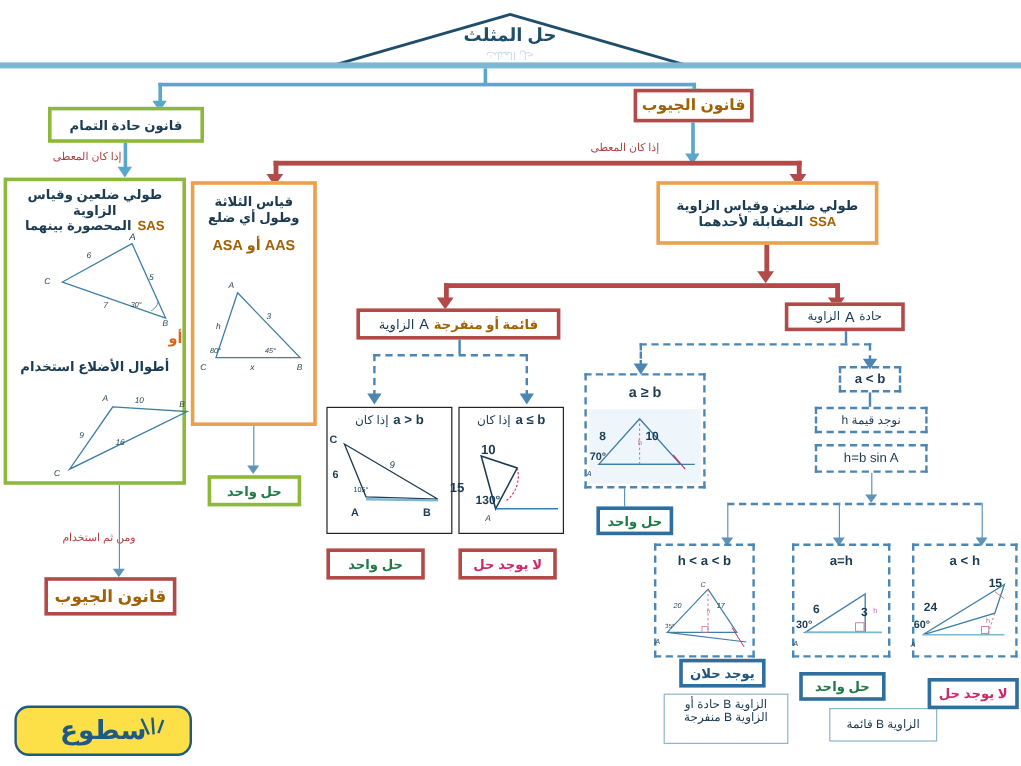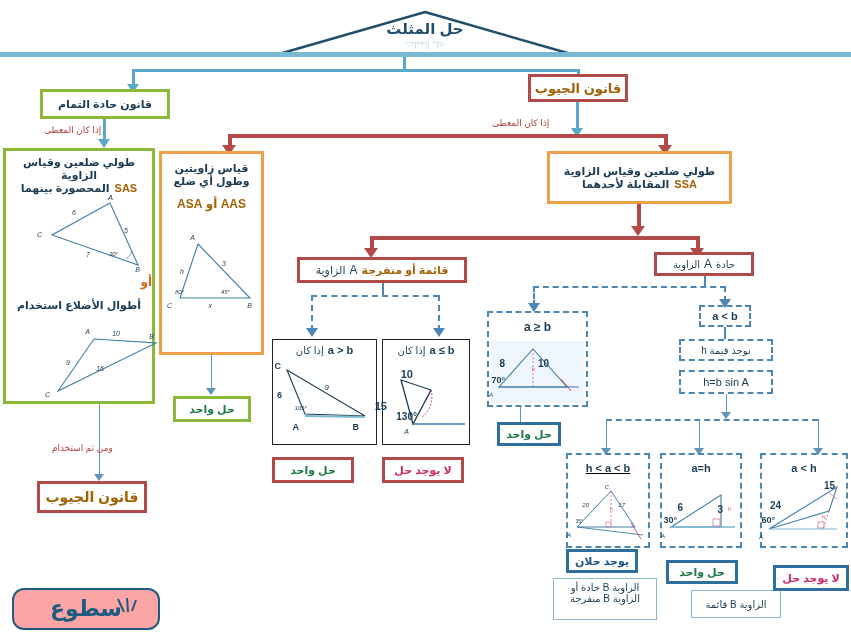--- a/index.html
+++ b/index.html
@@ -46,21 +46,21 @@
   .h-dash{height:0;border-top:2px dashed #4b86b4;}
   .v-thin{width:1px;background:#5f93b8;}
 
   .ar{position:absolute;width:0;height:0;}
   .ar-blue{border-left:6px solid transparent;border-right:6px solid transparent;border-top:9px solid #5aa7cc;}
   .ar-red{border-left:7px solid transparent;border-right:7px solid transparent;border-top:10px solid #b24a4a;}
   .ar-dash{border-left:6px solid transparent;border-right:6px solid transparent;border-top:9px solid #4b86b4;}
   .ar-thin{border-left:5px solid transparent;border-right:5px solid transparent;border-top:7px solid #5f93b8;}
 
   
-  .logo{border:2px solid #1f5b80;border-radius:12px;background:#fca5a5;}
+  .logo{border:2px solid #1f5b80;border-radius:12px;background:#fde047;}
   .logo-txt{font-size:22px;font-weight:bold;color:#1f5b80;letter-spacing:1px;}
 
   svg{display:block;overflow:visible;}
   .diag{position:absolute;}
 </style>
 </head>
 <body>
 
 <div id="root">
 
@@ -143,21 +143,21 @@
 
   <div class="abs lbl" style="left:52px;top:443px;">ومن ثم استخدام</div>
   <div class="ln v-thin" style="left:99px;top:404px;height:74px;"></div>
   <div class="ar ar-thin" style="left:94px;top:474px;"></div>
   <div class="abs box b-red ctr" style="left:37px;top:481px;width:110px;height:32px;">
     <span class="f14 bold t-red">قانون الجيوب</span>
   </div>
 
   <div class="abs box b-orange" style="left:159px;top:151px;width:105px;height:204px;">
     <div style="padding:8px 3px 0 3px;text-align:center;">
-      <div class="f11 bold t-dark">قياس زاويتين</div>
+      <div class="f11 bold t-dark">قياس الثلاثة</div>
       <div class="f11 bold t-dark">وطول أي ضلع</div>
       <div class="f12 bold t-red" style="margin-top:9px;">AAS أو ASA</div>
     </div>
     <div class="diag" style="left:6px;top:78px;">
       <svg width="92" height="108" viewBox="0 0 92 108">
         <polygon points="30,12 82,66 12,66" fill="none" stroke="#3f7ea6" stroke-width="1.1"></polygon>
         <text x="27" y="8" font-size="7" fill="#1b3b52" font-style="italic">A</text>
         <text x="4" y="76" font-size="7" fill="#1b3b52" font-style="italic">C</text>
         <text x="84" y="76" font-size="7" fill="#1b3b52" font-style="italic">B</text>
         <text x="58" y="34" font-size="7" fill="#1b3b52" font-style="italic">3</text>
@@ -294,21 +294,21 @@
   <div class="ln v-thin" style="left:726px;top:394px;height:22px;"></div>
   <div class="ar ar-thin" style="left:721px;top:412px;"></div>
   <div class="ln h-dash" style="left:606px;top:419px;width:212px;"></div>
   <div class="ln v-thin" style="left:606px;top:419px;height:34px;"></div>
   <div class="ar ar-thin" style="left:601px;top:448px;"></div>
   <div class="ln v-thin" style="left:699px;top:419px;height:34px;"></div>
   <div class="ar ar-thin" style="left:694px;top:448px;"></div>
   <div class="ln v-thin" style="left:818px;top:419px;height:34px;"></div>
   <div class="ar ar-thin" style="left:813px;top:448px;"></div>
 
-  <div class="abs b-dash" style="left:566px;top:453px;width:84px;height:95px;text-decoration:underline;">
+  <div class="abs b-dash" style="left:545px;top:453px;width:84px;height:95px;">
     <div class="f11 bold ctr" style="height:26px;color:#1b3b52;">h &lt; a &lt; b</div>
     <div class="diag" style="left:1px;top:26px;">
       <svg width="80" height="62" viewBox="0 0 80 62">
         <polygon points="42,10 66,46 8,46" fill="none" stroke="#3f7ea6" stroke-width="1"></polygon>
         <line x1="8" y1="46" x2="74" y2="54" stroke="#3f7ea6" stroke-width="0.9"></line>
         <line x1="42" y1="10" x2="42" y2="46" stroke="#cc6699" stroke-width="0.8" stroke-dasharray="2,2"></line>
         <rect x="37" y="41" width="5" height="5" fill="none" stroke="#cc6699" stroke-width="0.6"></rect>
         <path d="M62,42 L72,58" stroke="#cc2a6a" stroke-width="0.8"></path>
         <text x="40" y="8" font-size="6" fill="#1b3b52" font-style="italic">C</text>
         <text x="20" y="26" font-size="6" fill="#1b3b52" font-style="italic">20</text>

